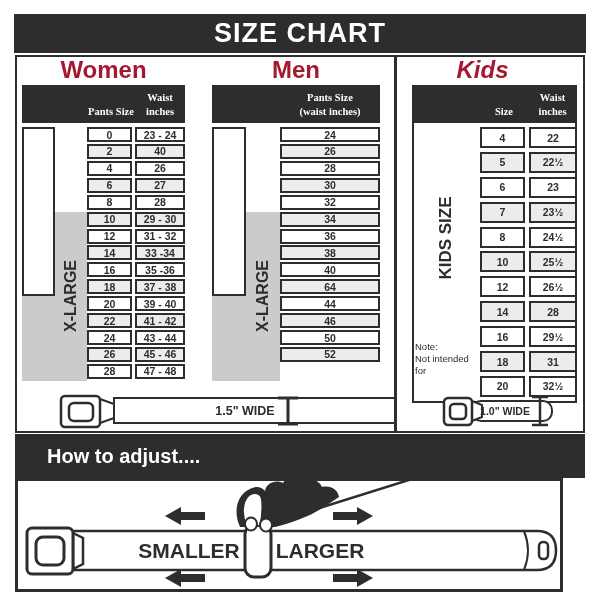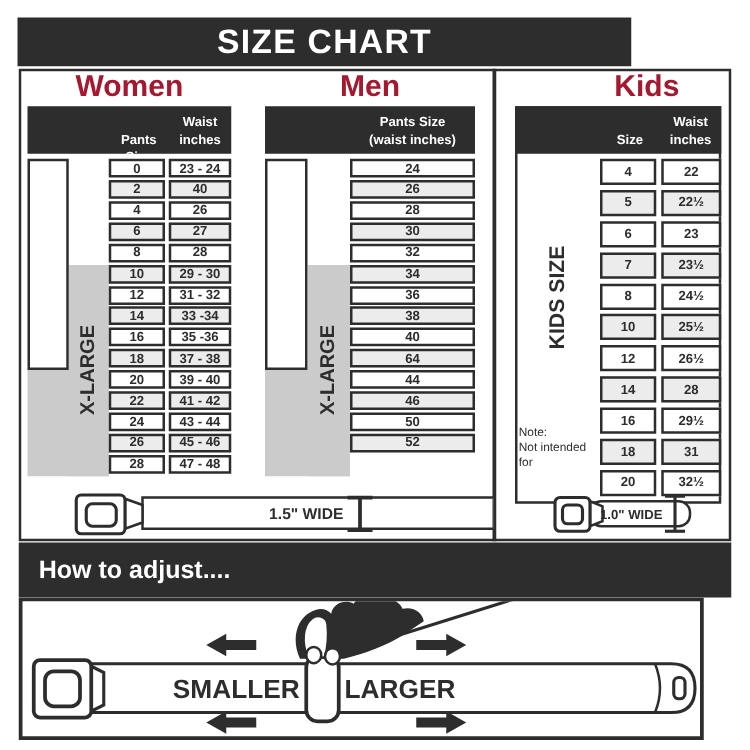--- a/index.html
+++ b/index.html
@@ -6,33 +6,33 @@
     --dark:#2d2d2d;
     --red:#a5182f;
     --gray:#cbcbcb;
     --alt:#ececec;
   }
   html,body{margin:0;padding:0;background:#fff;}
   #page{position:relative;width:600px;height:600px;background:#fff;overflow:hidden;
         font-family:"Liberation Sans", sans-serif;color:var(--dark);}
   .abs{position:absolute;}
   
-  #title-bar{left:14px;top:14px;width:491px;height:39px;background:var(--dark);
+  #title-bar{left:14px;top:14px;width:572px;height:39px;background:var(--dark);
              display:flex;align-items:center;justify-content:center;}
   #title-bar span{color:#fff;font-weight:bold;font-size:27px;letter-spacing:1px;}
   
   #content-box{left:15px;top:55px;width:570px;height:378px;border:2px solid var(--dark);
                box-sizing:border-box;background:#fff;}
   #divider{left:394px;top:55px;width:3px;height:378px;background:var(--dark);}
   
   .sec-title{height:28px;display:flex;align-items:center;justify-content:center;
              color:var(--red);font-weight:bold;font-size:24px;}
   
   .band{background:var(--dark);}
-  .band-txt{color:#fff;font-weight:bold;font-size:10.5px;line-height:14px;text-align:center;}
+  .band-txt{color:#fff;font-weight:bold;font-size:10.5px;line-height:14px;text-align:center;font-family:Liberation Serif, serif;}
   
   .rows{display:flex;flex-direction:column;}
   .trow{display:flex;}
   .tcell{box-sizing:border-box;border:2px solid var(--dark);background:#fff;
          display:flex;align-items:center;justify-content:center;
          font-weight:bold;font-size:10.5px;}
   .trow:nth-child(even) .tcell{background:var(--alt);}
   .wm-rows .trow{height:16.93px;}
   .wm-rows .tcell{height:15px;}
   #women-rows .c1{width:45px;margin-right:3px;}
@@ -47,21 +47,21 @@
   .gray-box{background:var(--gray);}
   .vlabel{position:absolute;transform:translate(-50%,-50%) rotate(-90deg);
           white-space:nowrap;font-weight:bold;color:var(--dark);}
   
   #kids-box{left:412px;top:85px;width:165px;height:318px;border:2px solid var(--dark);
             box-sizing:border-box;background:#fff;}
   #kids-note{font-weight:normal;font-size:9.5px;line-height:12px;text-align:left;}
   
   #adjust-bar{left:15px;top:434px;width:570px;height:44px;background:var(--dark);
               display:flex;align-items:center;}
-  #adjust-bar span{color:#fff;font-weight:bold;font-size:20px;padding-left:16px;}
+  #adjust-bar span{color:#fff;font-weight:bold;font-size:20px;padding-left:16px;margin-left:16px;}
   #adjust-box{left:15px;top:478px;width:548px;height:114px;border:3px solid var(--dark);
               box-sizing:border-box;background:#fff;}
   svg{display:block;}
   svg text{font-family:"Liberation Sans", sans-serif;font-weight:bold;fill:var(--dark);}
 </style>
 </head>
 <body>
 
 <div id="page">
 
@@ -197,21 +197,21 @@
         <div class="tcell c1">46</div>
       </div>
       <div class="trow">
         <div class="tcell c1">50</div>
       </div>
       <div class="trow">
         <div class="tcell c1">52</div>
       </div>
     </div>
 
-  <div class="abs sec-title" style="left:435px;top:56px;width:165px;">Kids</div>
+  <div class="abs sec-title" style="left:400px;top:56px;width:165px;font-style:italic;">Kids</div>
   <div class="abs" id="kids-box"></div>
   <div class="abs band" style="left:412px;top:85px;width:165px;height:38px;"></div>
   <div class="abs band-txt" style="left:480px;top:105px;width:48px;">Size</div>
   <div class="abs band-txt" style="left:528px;top:91px;width:49px;">
     <div>Waist</div>
     <div>inches</div>
   </div>
   <div class="vlabel" style="left:446px;top:238px;font-size:17px;">KIDS SIZE</div>
   <div class="abs" id="kids-note" style="left:415px;top:341px;width:64px;">
     <div>Note:</div>

